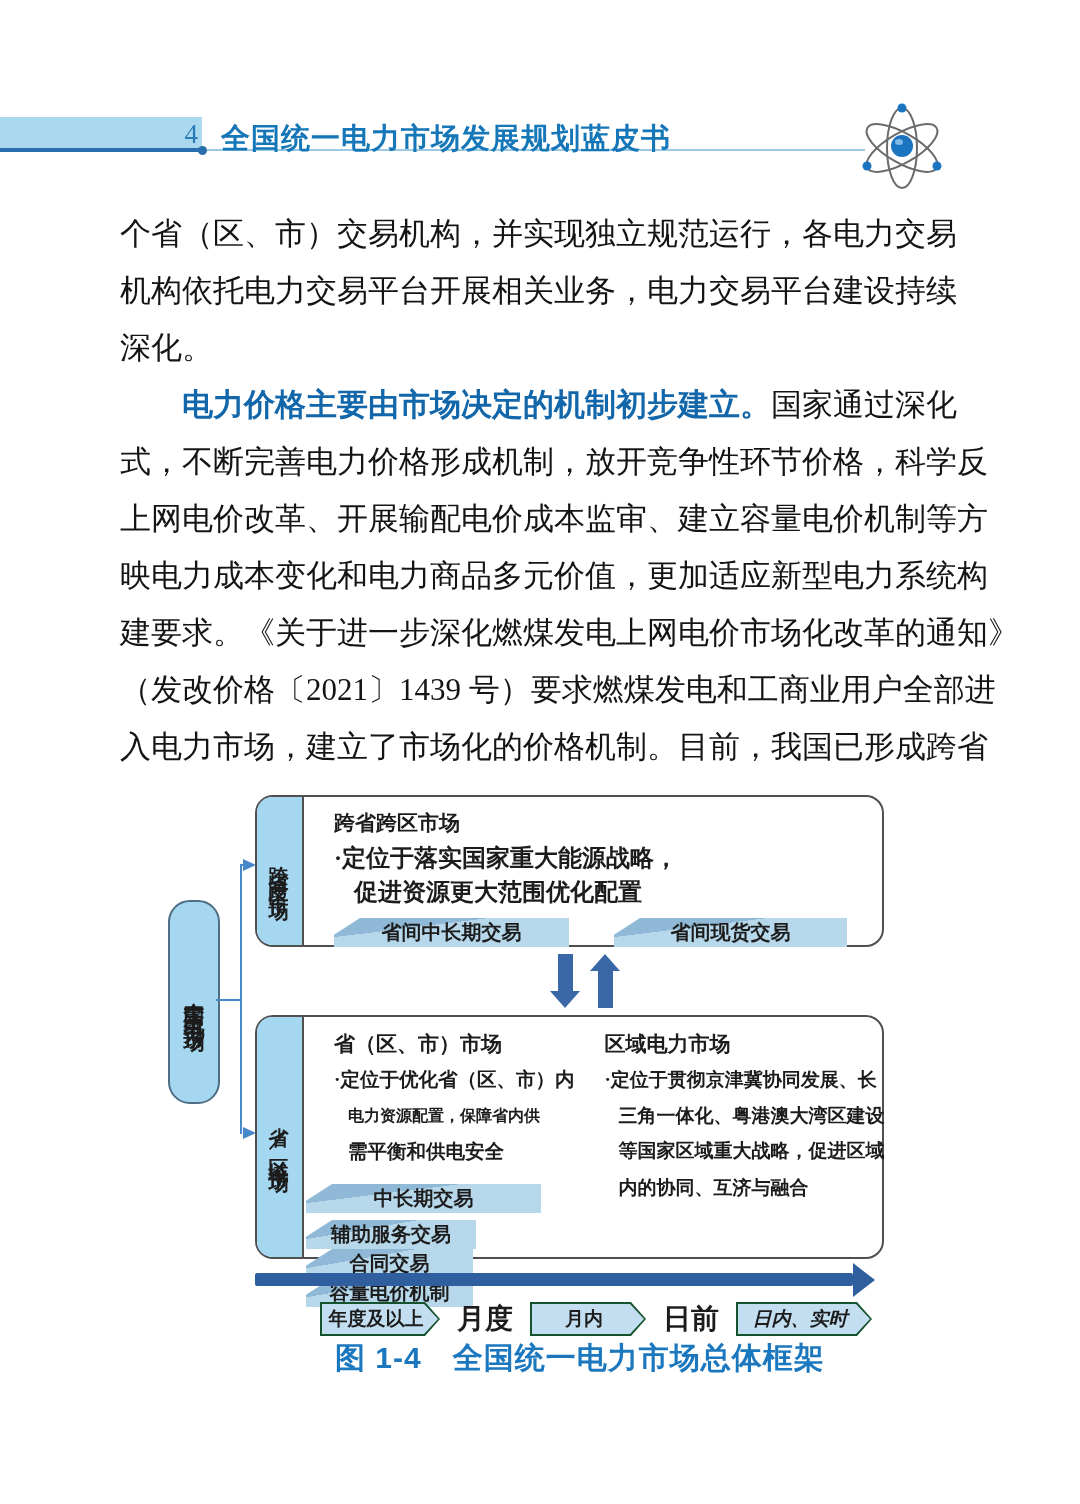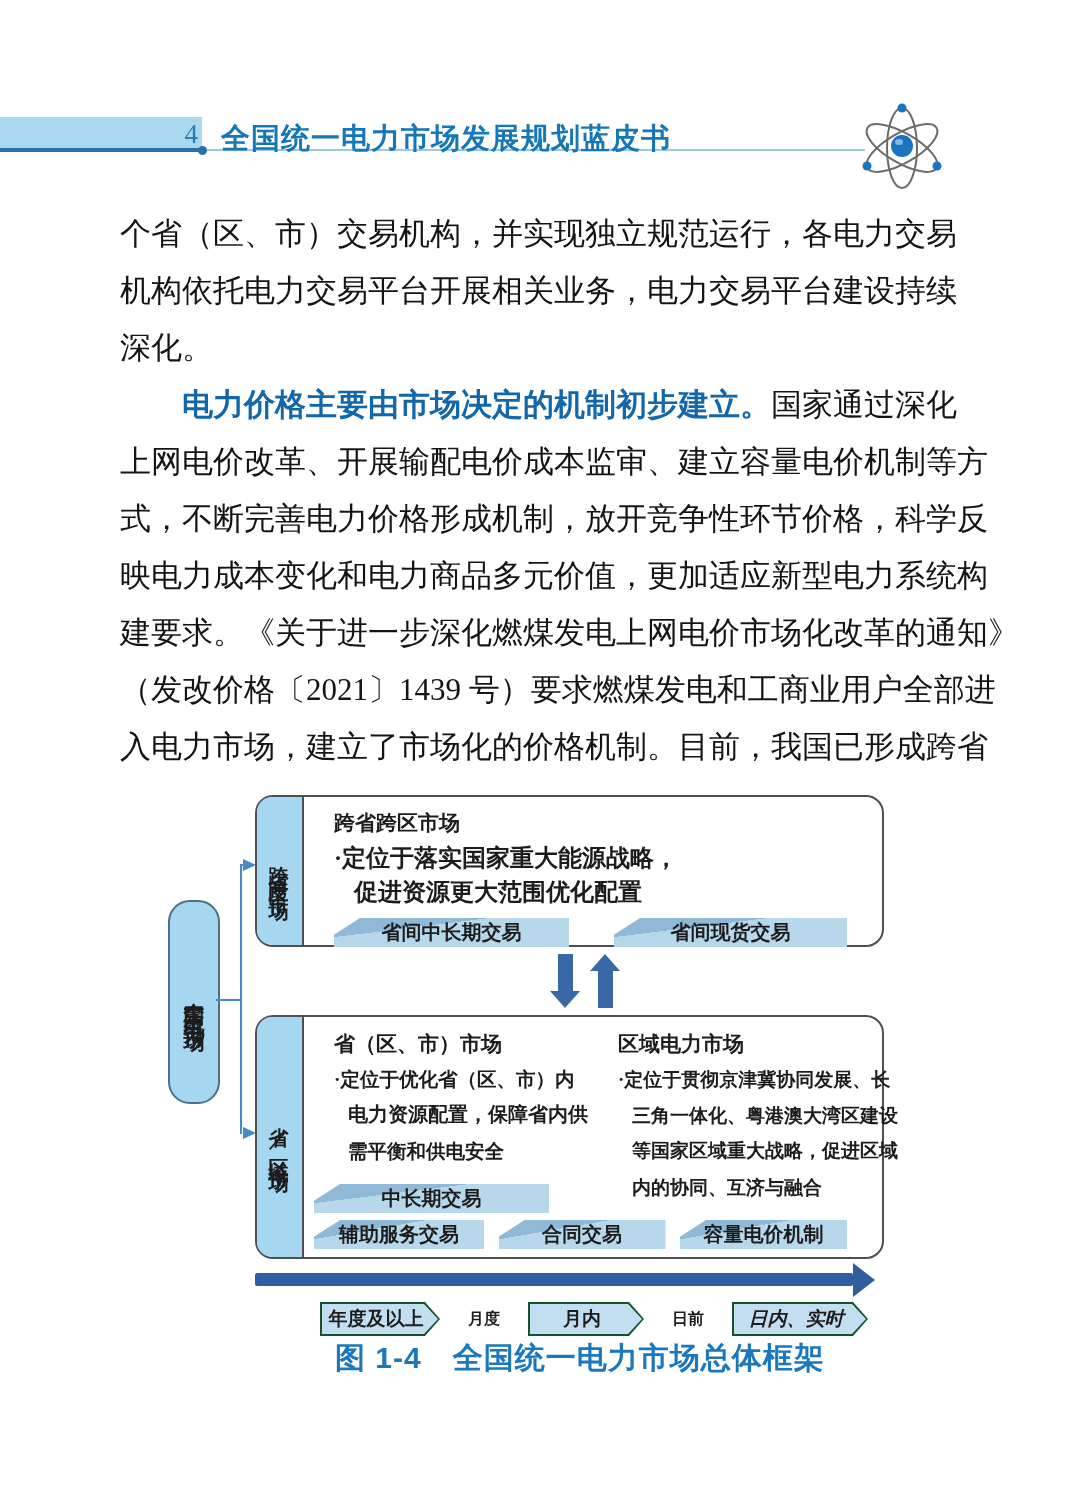--- a/index.html
+++ b/index.html
@@ -48,42 +48,42 @@
   .fb-title{font-size:21px;font-weight:bold;margin-bottom:4px;white-space:nowrap;}
   .fb-line{font-size:24px;line-height:34px;font-weight:600;white-space:nowrap;}
   .fb-line.cont{padding-left:20px;}
 
   .chip{height:29px;display:flex;align-items:center;justify-content:center;
         font-size:20px;font-weight:bold;color:#1c1c1c;
         background:linear-gradient(to bottom right,#8fb9d6 0 19px,#b7d8eb 19px);
         clip-path:polygon(0 58%,26px 0,100% 0,100% 100%,0 100%);}
   .chiprow{display:flex;justify-content:space-between;margin-top:9px;}
 
-  .btnrow{position:absolute;left:57px;right:35px;display:flex;justify-content:space-between;}
+  .btnrow{position:absolute;left:49px;right:35px;display:flex;justify-content:space-between;flex-direction:column;}
 
   .cols{display:flex;gap:30px;padding:13px 18px 0 30px;}
 
   .varrow{position:absolute;width:15px;height:37px;background:#3a67a6;}
   .varrow.down::after{content:'';position:absolute;top:37px;left:-8px;width:0;height:0;
         border-left:15px solid transparent;border-right:15px solid transparent;border-top:17px solid #3a67a6;}
   .varrow.up{margin-top:17px;}
   .varrow.up::before{content:'';position:absolute;top:-17px;left:-8px;width:0;height:0;
         border-left:15px solid transparent;border-right:15px solid transparent;border-bottom:17px solid #3a67a6;}
 
   .haro{position:absolute;left:255px;top:483px;width:598px;height:13px;background:#2f5f9f;border-radius:2px;}
   .haro::after{content:'';position:absolute;right:-22px;top:-10px;width:0;height:0;
         border-top:17px solid transparent;border-bottom:17px solid transparent;border-left:22px solid #2f5f9f;}
 
   .timeline{position:absolute;left:320px;top:512px;height:34px;display:flex;align-items:center;}
   .pent{position:relative;height:34px;background:#14532d;
         clip-path:polygon(0 0,calc(100% - 15px) 0,100% 50%,calc(100% - 15px) 100%,0 100%);}
   .pent-in{position:absolute;inset:2px;background:#c3def1;display:flex;align-items:center;justify-content:center;
         padding-right:8px;font-size:19px;font-weight:bold;color:#1c1c1c;white-space:nowrap;
         clip-path:polygon(0 0,calc(100% - 14px) 0,100% 50%,calc(100% - 14px) 100%,0 100%);}
-  .tplain{font-size:16px;font-weight:bold;margin:0 28px;white-space:nowrap;text-align:center;}
+  .tplain{font-size:28px;font-weight:bold;margin:0 17px;white-space:nowrap;text-align:center;}
   .p1{width:120px;} .p2{width:116px;} .p3{width:136px;font-style:italic;}
 
   .caption{position:absolute;left:335px;top:548px;font-family:"Liberation Sans","DejaVu Sans",sans-serif;
         font-weight:bold;font-size:30px;color:#1c78be;letter-spacing:1px;white-space:nowrap;}
 </style>
 </head>
 <body>
 
 <div class="page">
 
@@ -108,22 +108,22 @@
     </svg>
   </div>
 
   <div class="bodytext">
     <div class="jline">个省（区、市）交易机构，并实现独立规范运行，各电力交易</div>
     <div class="jline">机构依托电力交易平台开展相关业务，电力交易平台建设持续</div>
     <div class="jline plain">深化。</div>
     <div class="jline indent">
       <span class="lead">电力价格主要由市场决定的机制初步建立。</span><span>国家通过深化</span>
     </div>
+    <div class="jline">式，不断完善电力价格形成机制，放开竞争性环节价格，科学反</div>
     <div class="jline">上网电价改革、开展输配电价成本监审、建立容量电价机制等方</div>
-    <div class="jline">式，不断完善电力价格形成机制，放开竞争性环节价格，科学反</div>
     <div class="jline">映电力成本变化和电力商品多元价值，更加适应新型电力系统构</div>
     <div class="jline">建要求。《关于进一步深化燃煤发电上网电价市场化改革的通知》</div>
     <div class="jline">（发改价格〔2021〕1439 号）要求燃煤发电和工商业用户全部进</div>
     <div class="jline">入电力市场，建立了市场化的价格机制。目前，我国已形成跨省</div>
   </div>
 
   <div class="figure">
 
     <div class="rootnode">
       <span class="vtext">全国统一电力市场</span>
@@ -154,21 +154,21 @@
     <div class="varrow up" style="left:598px;top:164px;"></div>
 
     <div class="fbox" style="left:255px;top:225px;width:625px;height:240px;">
       <div class="strip">
         <span class="vtext" style="letter-spacing:5px;">省／区域市场</span>
       </div>
       <div class="cols" style="margin-left:47px;">
         <div>
           <div class="fb-title">省（区、市）市场</div>
           <div class="fb-line" style="font-size:19.5px;line-height:36px;">·定位于优化省（区、市）内</div>
-          <div class="fb-line cont" style="font-size:20px;line-height:36px;padding-left:14px;font-family:Liberation Mono, monospace;">电力资源配置，保障省内供</div>
+          <div class="fb-line cont" style="font-size:16px;line-height:36px;padding-left:14px;">电力资源配置，保障省内供</div>
           <div class="fb-line cont" style="font-size:19.5px;line-height:36px;padding-left:14px;">需平衡和供电安全</div>
         </div>
         <div>
           <div class="fb-title">区域电力市场</div>
           <div class="fb-line" style="font-size:19px;line-height:36px;">·定位于贯彻京津冀协同发展、长</div>
           <div class="fb-line cont" style="font-size:19px;line-height:36px;padding-left:14px;">三角一体化、粤港澳大湾区建设</div>
           <div class="fb-line cont" style="font-size:19px;line-height:36px;padding-left:14px;font-family:Liberation Mono, monospace;">等国家区域重大战略，促进区域</div>
           <div class="fb-line cont" style="font-size:19px;line-height:36px;padding-left:14px;">内的协同、互济与融合</div>
         </div>
       </div>

